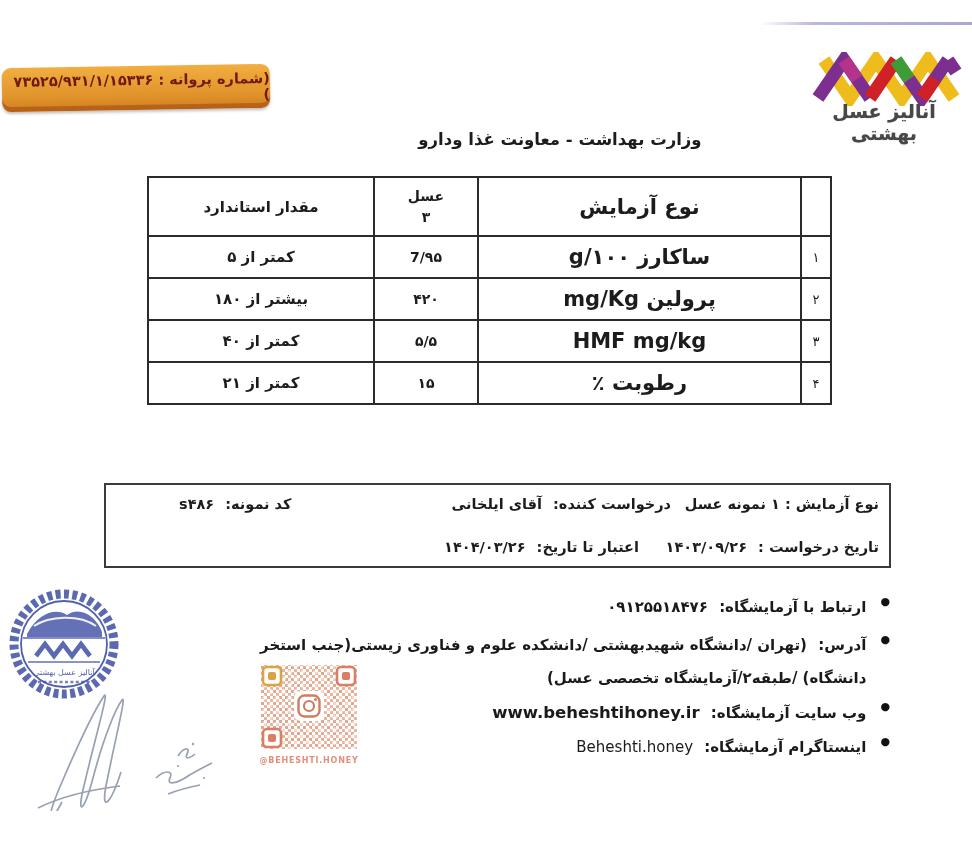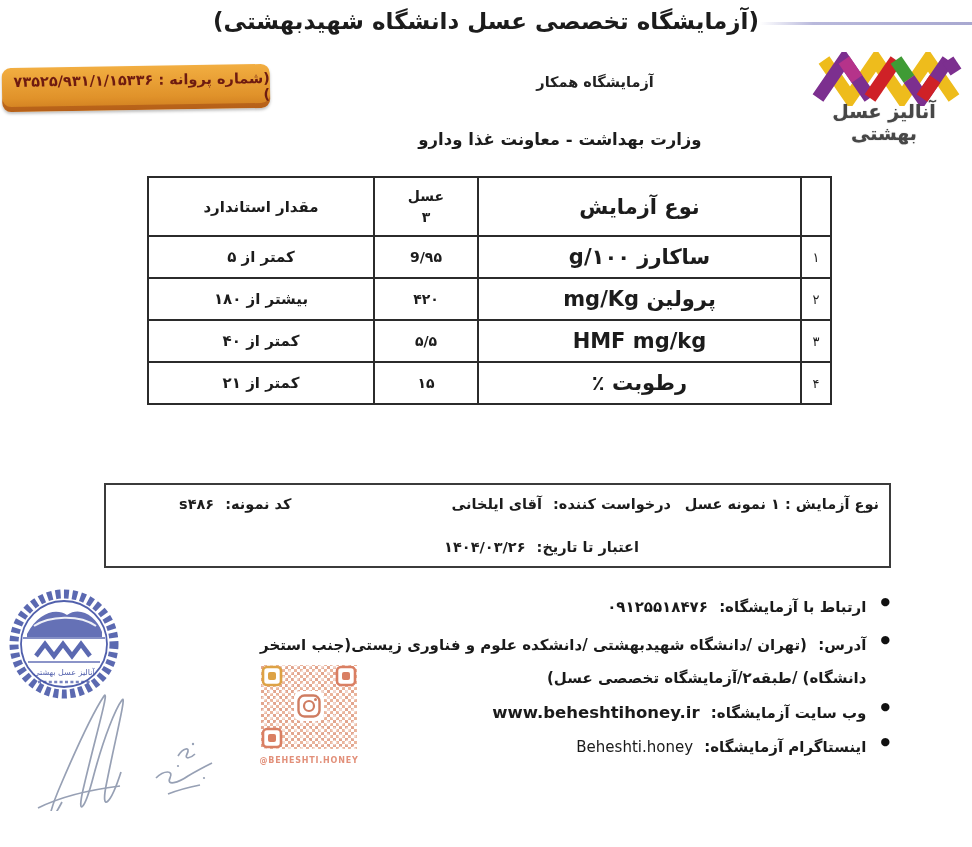--- a/index.html
+++ b/index.html
@@ -73,27 +73,25 @@
   .qr-caption { margin-top:1px; font-size:8px; font-weight:bold; letter-spacing:.8px;
                 color:#e2907a; }
 </style>
 </head>
 <body>
 
 <div class="page">
 
   <div class="top-line"></div>
 
-  <div class="title">(آزمایشگاه تخصصی عسل دانشگاه شهیدبهشتی)</div>
 
   <div class="license-badge">
     <span>(شماره پروانه : ۷۳۵۲۵/۹۳۱/۱/۱۵۳۳۶ )</span>
   </div>
 
-  <div class="partner-lab">آزمایشگاه همکار</div>
 
   <div class="ministry">وزارت بهداشت - معاونت غذا ودارو</div>
 
   <div class="logo-wrap">
     <svg width="152" height="54" viewBox="0 0 152 54">
       <g fill="none" stroke-width="13">
         <polyline points="14,8 40,46 66,8 92,46 118,8 144,46" stroke="#eebc1c"></polyline>
         <polyline points="8,46 34,8 60,46" stroke="#7c2f8f"></polyline>
         <line x1="34" y1="8" x2="47" y2="27" stroke="#b5338a"></line>
         <line x1="60" y1="46" x2="86" y2="8" stroke="#cf2127"></line>
@@ -120,21 +118,21 @@
         <th class="c-test">نوع آزمایش</th>
         <th class="c-val sample-hd">
           <span>عسل</span>
           <span>۳</span>
         </th>
         <th class="c-std">مقدار استاندارد</th>
       </tr>
       <tr class="body">
         <td class="c-no">۱</td>
         <td class="c-test">ساکارز g/۱۰۰</td>
-        <td class="c-val">9/۹۵</td>
+        <td class="c-val">7/۹۵</td>
         <td class="c-std">کمتر از ۵</td>
       </tr>
       <tr class="body">
         <td class="c-no">۲</td>
         <td class="c-test">پرولین mg/Kg</td>
         <td class="c-val">۴۲۰</td>
         <td class="c-std">بیشتر از ۱۸۰</td>
       </tr>
       <tr class="body">
         <td class="c-no">۳</td>
@@ -154,20 +152,24 @@
 
   <div class="info-box">
     <span class="fld si-test">نوع آزمایش : ۱ نمونه عسل</span>
     <span class="fld si-req">
       <span>درخواست کننده:</span>
       <span class="val">آقای ایلخانی</span>
     </span>
     <span class="fld si-code">
       <span>کد نمونه:</span>
       <span class="val">s۴۸۶</span>
+    </span>
+    <span class="fld si-date">
+      <span>تاریخ درخواست :</span>
+      <span class="val">۱۴۰۳/۰۹/۲۶</span>
     </span>
     <span class="fld si-valid">
       <span>اعتبار تا تاریخ:</span>
       <span class="val">۱۴۰۴/۰۳/۲۶</span>
     </span>
   </div>
 
   <div class="bullet-item b1">
     <span class="dot">●</span>
     <span class="b-text">

